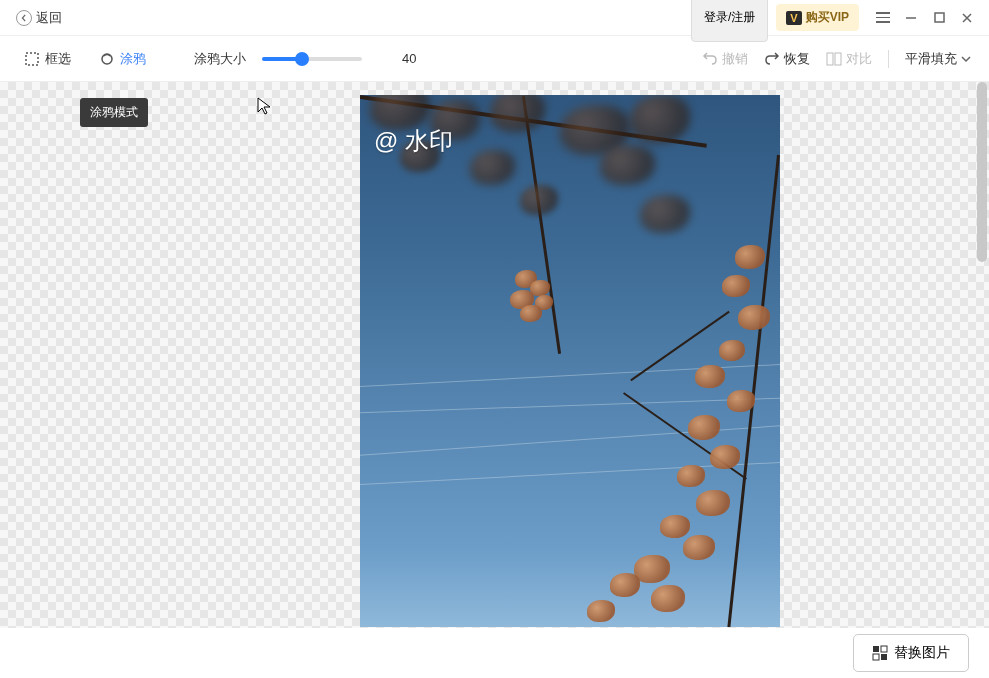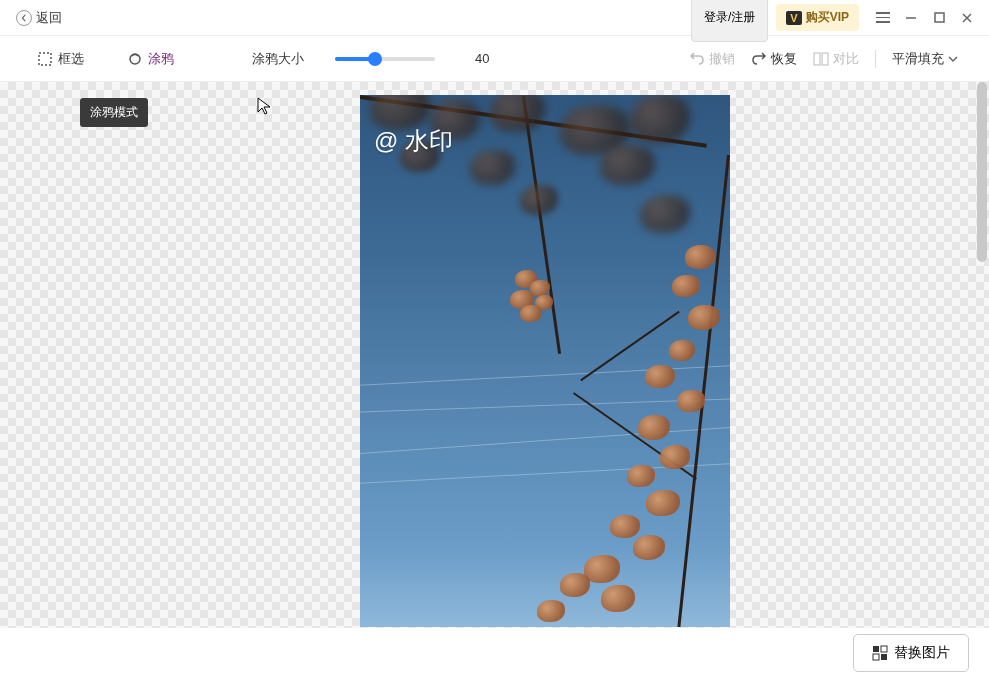--- a/index.html
+++ b/index.html
@@ -7,43 +7,43 @@
 .titlebar { height: 36px; display: flex; align-items: center; padding: 0 8px; border-bottom: 1px solid #eee; }
 .back-btn { display: flex; align-items: center; gap: 4px; cursor: pointer; padding: 4px 8px; }
 .back-btn .arrow { width: 16px; height: 16px; border-radius: 50%; border: 1px solid #999; display: flex; align-items: center; justify-content: center; font-size: 11px; color: #666; }
 .spacer { flex: 1; }
 .login-btn { background: #f0f0f0; border: 1px solid #ddd; border-radius: 4px; padding: 15px 12px; font-size: 12px; cursor: pointer; margin-right: 8px; }
 .vip-btn { background: #fff3d6; border: none; border-radius: 4px; padding: 5px 10px; font-size: 12px; cursor: pointer; margin-right: 10px; display: flex; align-items: center; gap: 4px; color: #8a6617; font-weight: bold; }
 .vip-btn .v { background: #2b2b2b; color: #f7c453; padding: 1px 4px; border-radius: 2px; font-size: 11px; }
 .win-btn { width: 28px; height: 28px; display: flex; align-items: center; justify-content: center; cursor: pointer; color: #666; }
 .hamburger { display: flex; flex-direction: column; gap: 3px; }
 .hamburger span { width: 14px; height: 1.5px; background: #666; }
-.toolbar { height: 46px; display: flex; align-items: center; padding: 0 31px; border-bottom: 1px solid #eee; gap: 31px; }
+.toolbar { height: 46px; display: flex; align-items: center; padding: 0 18px; border-bottom: 1px solid #eee; gap: 16px; }
 .tool-btn { display: flex; align-items: center; gap: 5px; cursor: pointer; padding: 4px 6px; font-size: 13px; }
-.tool-btn.active { color: #701a75; }
+.tool-btn.active { color: #3b82f6; }
 .slider-wrap { display: flex; align-items: center; gap: 10px; }
 .slider { position: relative; width: 100px; height: 4px; background: #ddd; border-radius: 2px; }
 .slider-fill { position: absolute; left: 0; top: 0; height: 100%; background: #2a7fff; border-radius: 2px; width: 40%; }
 .slider-thumb { position: absolute; top: 50%; left: 40%; transform: translate(-50%,-50%); width: 14px; height: 14px; background: #2a7fff; border-radius: 50%; cursor: pointer; }
 .slider-val { min-width: 24px; text-align: left; margin-left: 30px; }
 .right-tools { margin-left: auto; display: flex; align-items: center; gap: 16px; justify-content: space-between; }
 .rt-btn { display: flex; align-items: center; gap: 4px; cursor: pointer; font-size: 13px; }
 .rt-btn.disabled { color: #bbb; cursor: default; }
 .sep { width: 1px; height: 18px; background: #ddd; }
 .canvas-area { position: absolute; top: 82px; left: 0; right: 0; bottom: 0; overflow: hidden;
   background-image:
     linear-gradient(45deg,#e6e6e6 25%,transparent 25%),
     linear-gradient(-45deg,#e6e6e6 25%,transparent 25%),
     linear-gradient(45deg,transparent 75%,#e6e6e6 75%),
     linear-gradient(-45deg,transparent 75%,#e6e6e6 75%);
   background-size: 16px 16px;
   background-position: 0 0,0 8px,8px -8px,-8px 0;
   background-color: #f7f7f7;
 }
-.image-holder { position: absolute; left: 360px; top: 13px; width: 370px; height: 532px; overflow: hidden; }
+.image-holder { position: absolute; left: 360px; top: 13px; width: 420px; height: 532px; overflow: hidden; }
 .sky { position: absolute; inset: 0; background: linear-gradient(180deg,#2f567e 0%,#3d6b96 30%,#6b9dc8 85%,#8fb8da 100%); }
 .branch { position: absolute; background: #2a1f18; }
 .leaf { position: absolute; border-radius: 50% 40% 50% 40%; background: radial-gradient(circle at 35% 35%, #d79a6a, #9a5a34 70%); opacity: 0.92; }
 .leaf.dark { background: radial-gradient(circle at 35% 35%, #6b4d3a, #2e1f16 70%); opacity: 0.65; }
 .wire { position: absolute; height: 1px; background: rgba(200,215,228,0.45); width: 120%; left: -10%; }
 .watermark { position: absolute; top: 30px; left: 14px; color: #fff; font-size: 24px; font-weight: 500; text-shadow: 0 1px 2px rgba(0,0,0,0.3); }
 .tooltip { position: absolute; background: #3a3a3a; color: #fff; font-size: 12px; padding: 6px 10px; border-radius: 3px; white-space: nowrap; }
 .tooltip.top { top: 98px; left: 80px; }
 .tooltip.bot { top: 633px; left: 82px; }
 .zoom-ctrl { position: absolute; left: 12px; top: 592px; display: flex; background: rgba(130,130,130,0.55); border-radius: 4px; padding: 4px; gap: 2px; }

